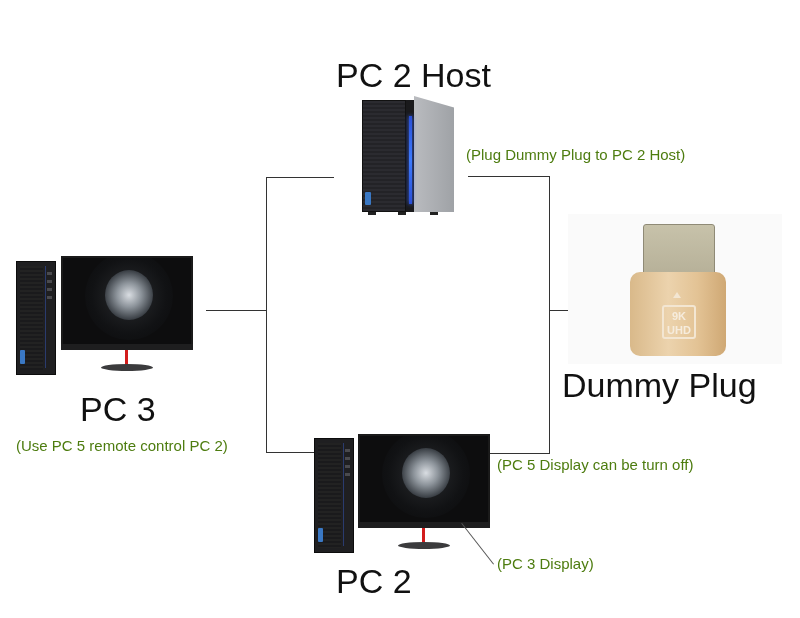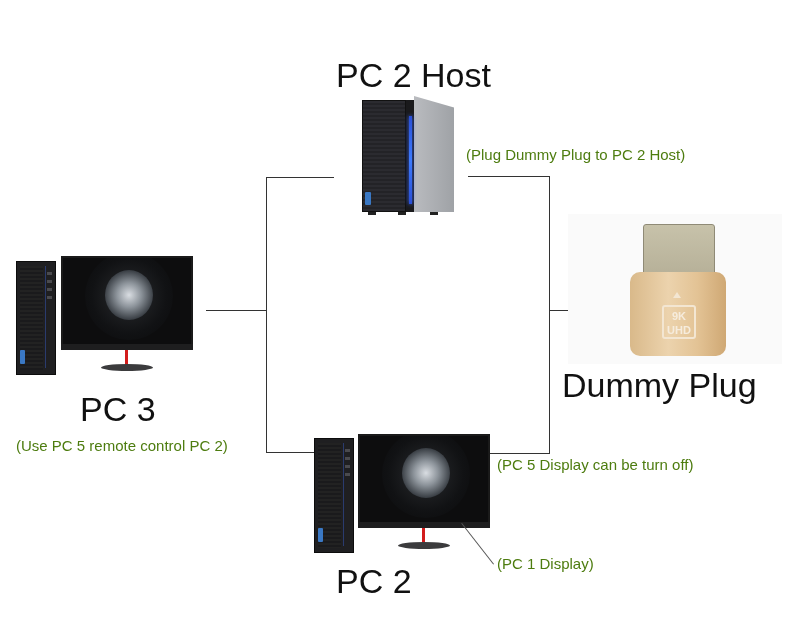--- a/index.html
+++ b/index.html
@@ -117,14 +117,14 @@
   <div class="screen" style="height:94px;">
     <div class="ring1" style="left:22px;top:-6px;width:88px;height:88px;"></div>
     <div class="ring2" style="left:42px;top:12px;width:48px;height:50px;"></div>
   </div>
   <div class="bezel" style="top:88px;bottom:auto;height:6px;"></div>
   <div class="neck" style="left:64px;top:94px;height:16px;"></div>
   <div class="base" style="left:40px;top:108px;width:52px;"></div>
 </div>
 <div class="pointer"></div>
 <div class="abs note" style="left:497px;top:457px;">(PC 5 Display can be turn off)</div>
-<div class="abs note" style="left:497px;top:556px;">(PC 1 Display)</div>
+<div class="abs note" style="left:497px;top:556px;">(PC 3 Display)</div>
 <div class="abs title" style="left:336px;top:564px;">PC 2</div>
 
 </body></html>

